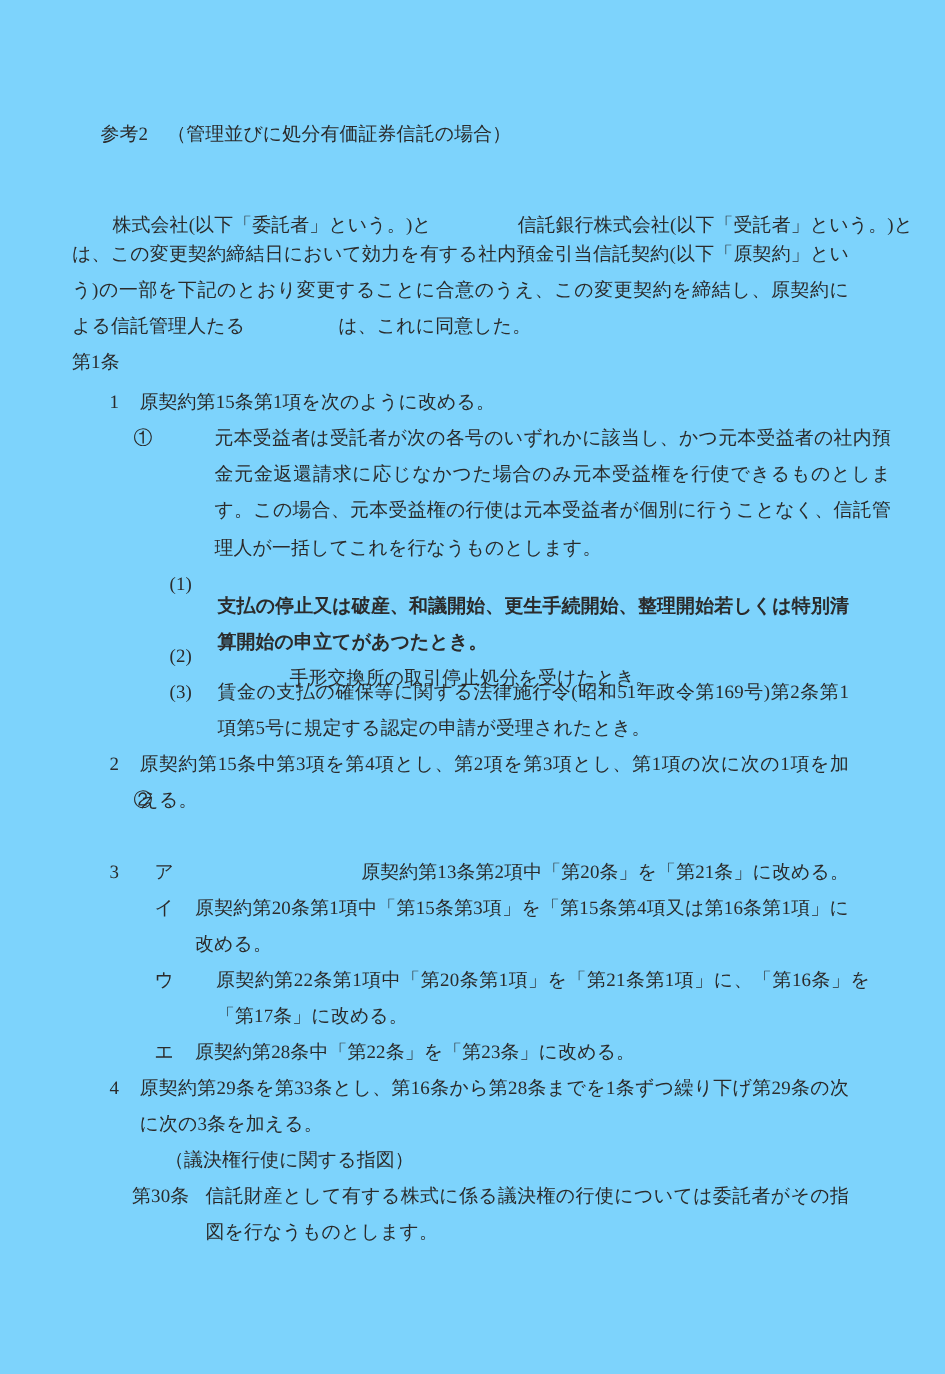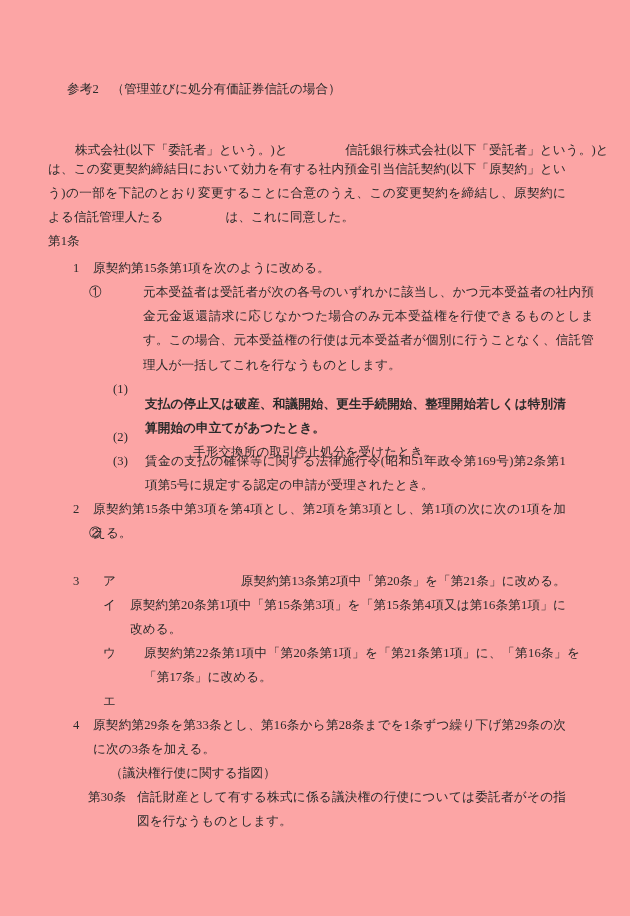--- a/index.html
+++ b/index.html
@@ -12,21 +12,21 @@
     width: 630px;
     height: 916px;
     position: relative;
     font-family: "Liberation Serif", "DejaVu Serif", serif;
     color: #232323;
     -webkit-font-smoothing: antialiased;
   }
   #page {
     position: absolute;
     inset: 0;
-    background: #fca5a5;
+    background: #7dd3fc;
     overflow: hidden;
     padding-left: 28px;
   }
   
   .ln {
     position: absolute;
     font-size: 12.6px;
     line-height: 15px;
     letter-spacing: 0.1px;
     white-space: nowrap;
@@ -117,20 +117,21 @@
   <div class="marker" style="left:103px; top:569px;">ア</div>
   <div class="hang nojust" style="left:130px; top:569px; width:436px; text-align:right;">原契約第13条第2項中「第20条」を「第21条」に改める。</div>
 
   <div class="marker" style="left:103px; top:593px;">イ</div>
   <div class="hang" style="left:130px; top:593px; width:436px;">原契約第20条第1項中「第15条第3項」を「第15条第4項又は第16条第1項」に改める。</div>
 
   <div class="marker" style="left:103px; top:641px;">ウ</div>
   <div class="hang" style="left:130px; top:641px; width:436px;margin-left:14px;">原契約第22条第1項中「第20条第1項」を「第21条第1項」に、「第16条」を「第17条」に改める。</div>
 
   <div class="marker" style="left:103px; top:689px;">エ</div>
+  <div class="hang nojust" style="left:130px; top:689px; width:436px; text-align:left;">原契約第28条中「第22条」を「第23条」に改める。</div>
 
   <div class="marker" style="left:73px; top:713px;">4</div>
   <div class="hang" style="left:93px; top:713px; width:473px;">原契約第29条を第33条とし、第16条から第28条までを1条ずつ繰り下げ第29条の次に次の3条を加える。</div>
 
   <div class="ln" style="left:110px; top:766px;">（議決権行使に関する指図）</div>
 
   <div class="marker" style="left:88px; top:785px;">第30条</div>
   <div class="hang" style="left:137px; top:785px; width:429px;">信託財産として有する株式に係る議決権の行使については委託者がその指図を行なうものとします。</div>
 
 </div>

